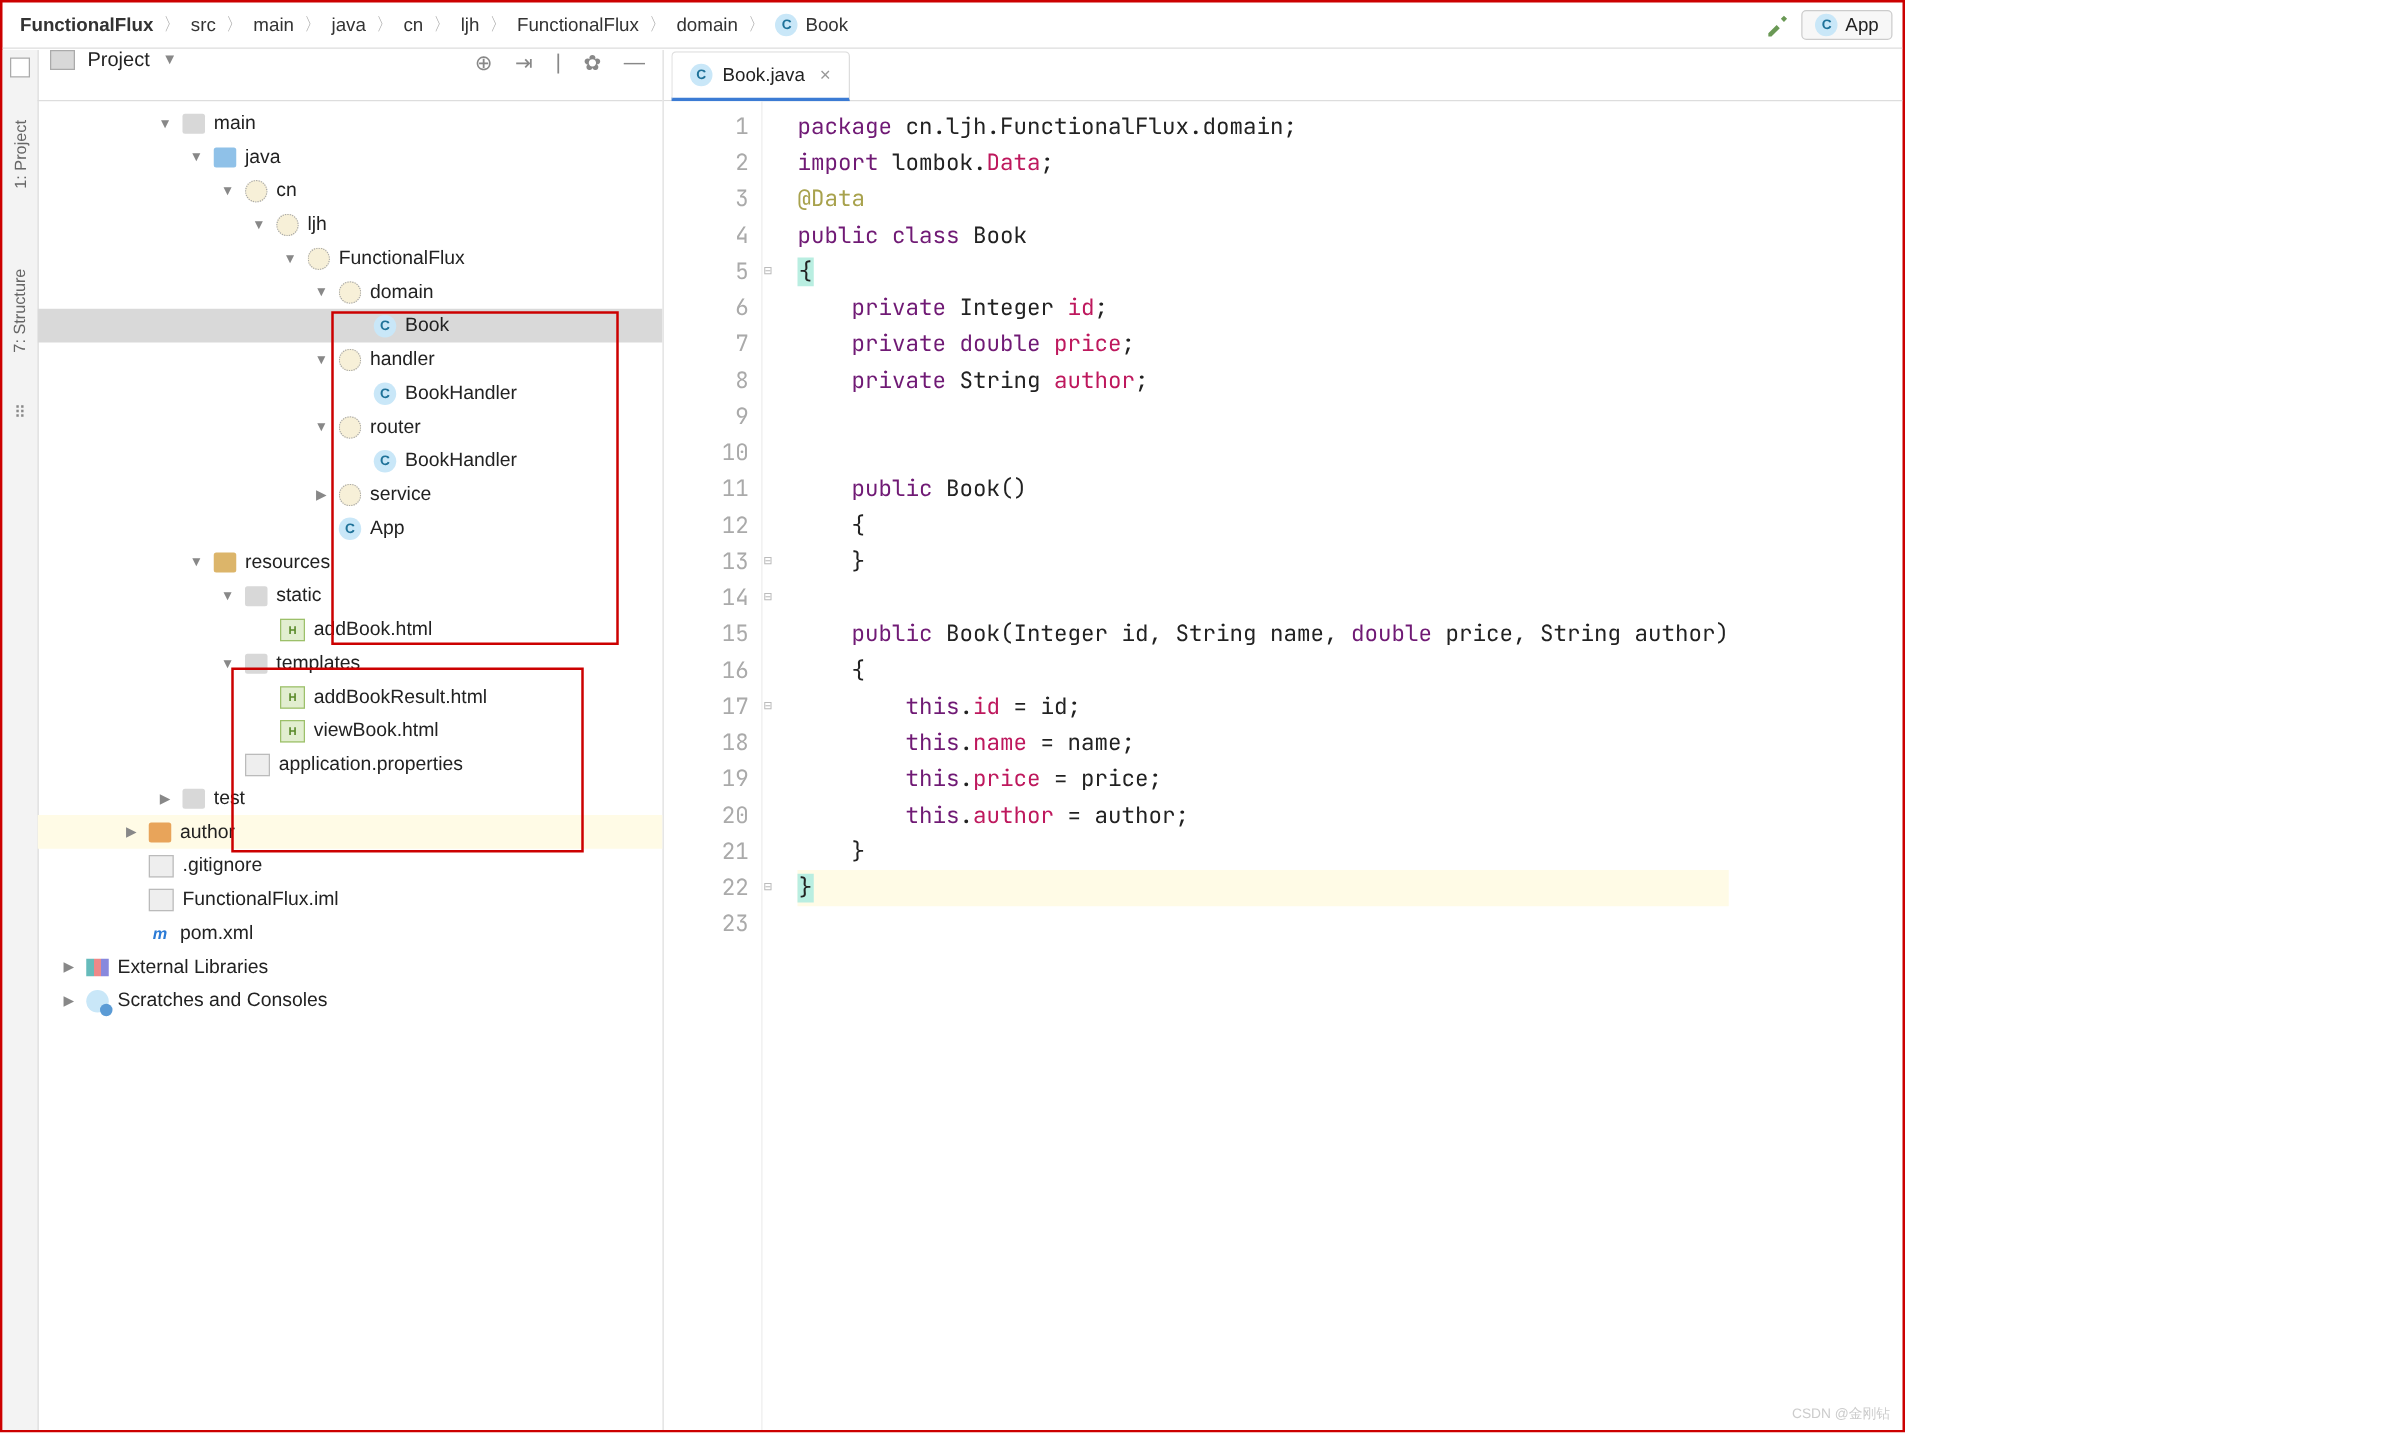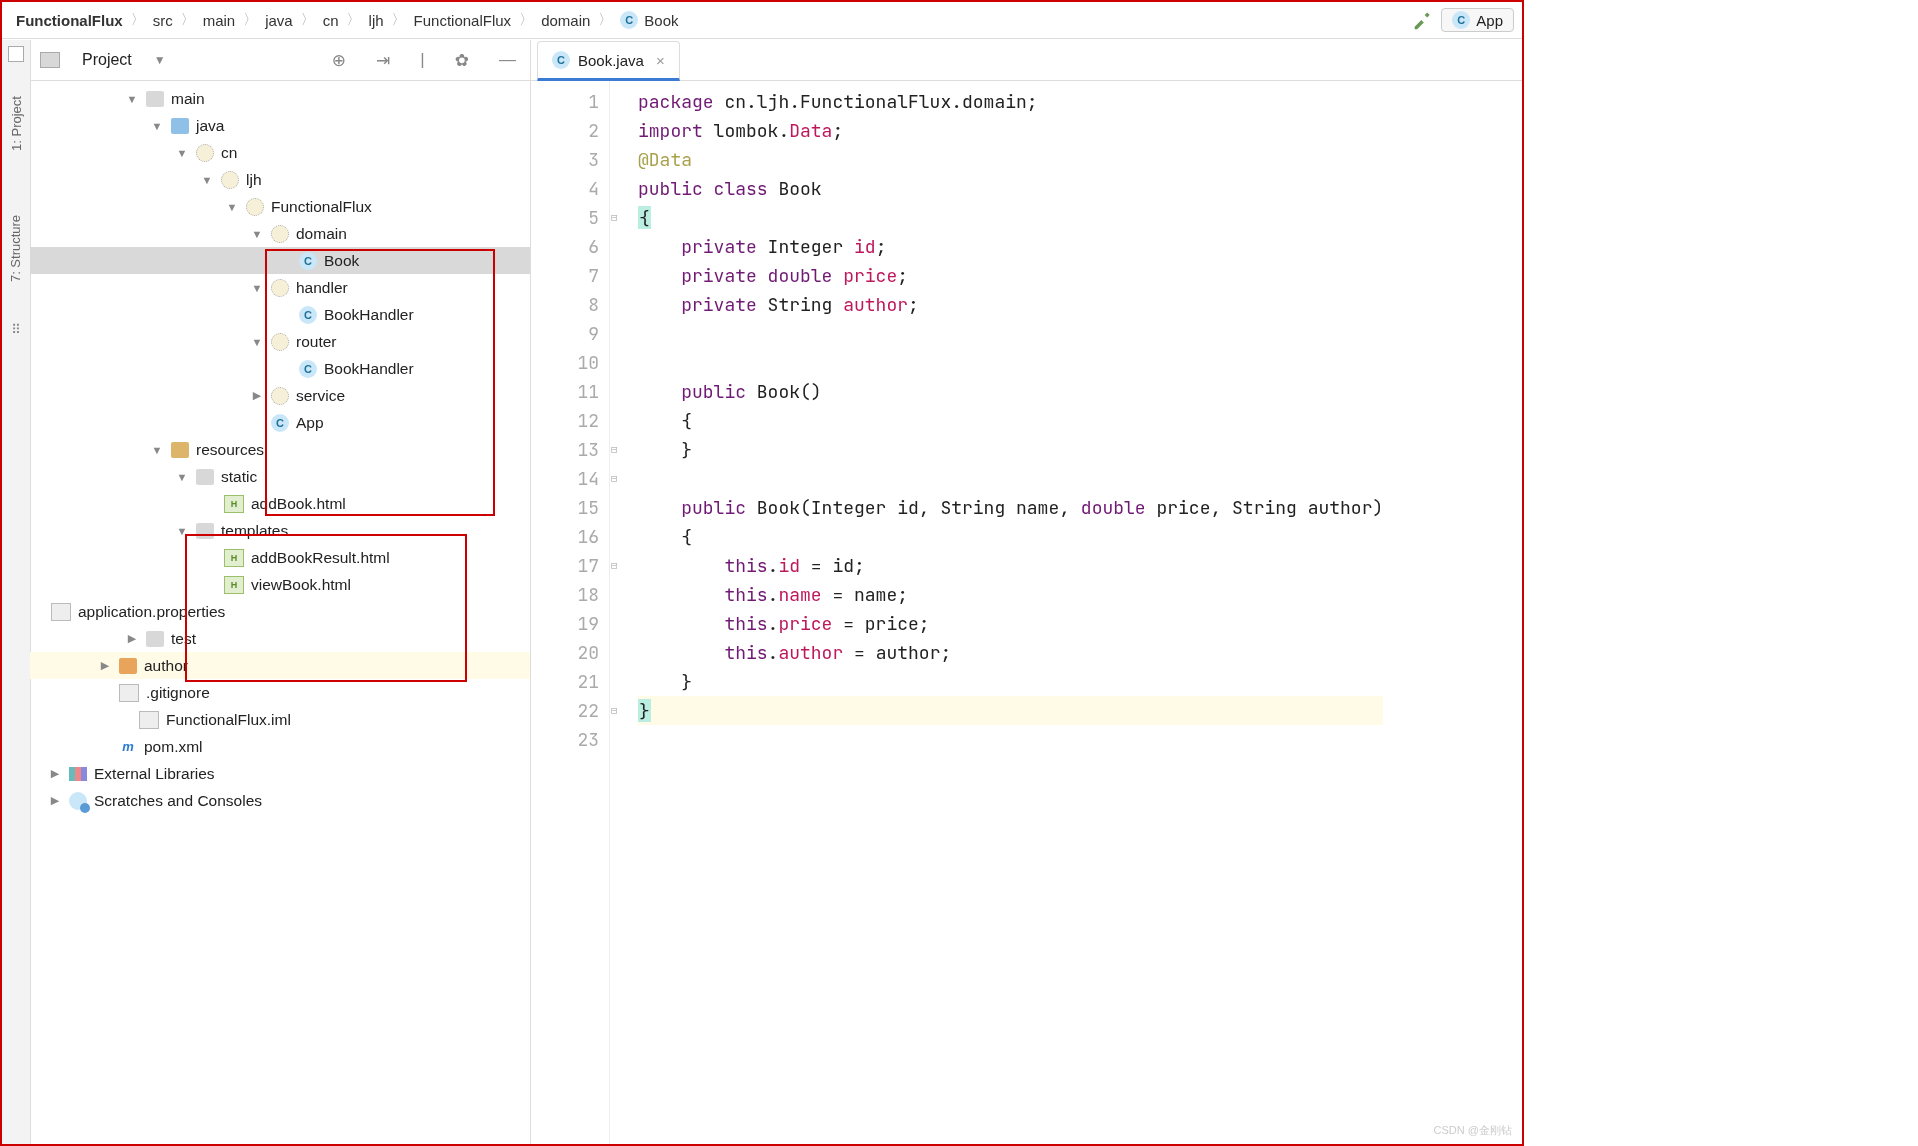--- a/index.html
+++ b/index.html
@@ -12,21 +12,21 @@
 .topright{display:flex;align-items:center;gap:8px}
 .btn-app{border:1px solid #ccc;border-radius:4px;padding:2px 10px;display:flex;align-items:center;gap:6px;background:#f7f7f7}
 .cicon{width:18px;height:18px;border-radius:50%;background:#c9e7f8;display:inline-flex;align-items:center;justify-content:center;font-size:11px;color:#1f7299;font-weight:bold}
 .leftrail{position:absolute;left:0;top:38px;bottom:0;width:28px;background:#f3f3f3;border-right:1px solid #ddd;display:flex;flex-direction:column;align-items:center;padding-top:6px;gap:18px}
 .rail-item{transform:rotate(-90deg);white-space:nowrap;font-size:13px;color:#666;cursor:pointer;margin-top:28px}
 .rail-item.top{margin-top:36px}
 .rail-sq{width:14px;height:14px;border:1px solid #aaa;background:#fff}
 .rail-icon{font-size:13px;color:#888;margin-top:48px}
 .main{position:absolute;left:28px;right:0;top:38px;bottom:0;display:flex}
 .sidebar{width:500px;display:flex;flex-direction:column;border-right:1px solid #ddd}
-.sb-head{height:40px;border-bottom:1px solid #ddd;display:flex;align-items:center;padding:0 10px;gap:22px}
+.sb-head{height:40px;border-bottom:1px solid #ddd;display:flex;padding:0 10px;gap:10px}
 .sb-head .pjicon{width:18px;height:14px;background:#d8d8d8;border:1px solid #aaa}
 .sb-head .lbl{font-size:16px}
 .sb-head .dd{color:#888;font-size:12px}
 .sb-head .spacer{flex:1}
 .sb-head .ico{color:#888;font-size:17px;cursor:pointer;padding:0 4px}
 .tree{flex:1;overflow:auto;padding:4px 0 20px 0}
 .node{display:flex;align-items:center;height:27px;gap:7px;padding-left:0;white-space:nowrap;cursor:default}
 .node .arrow{width:14px;display:inline-block;text-align:center;color:#888;font-size:11px}
 .node .txt{font-size:15.5px}
 .node.sel{background:#d9d9d9}
@@ -229,41 +229,41 @@
           <div class="node" style="padding-left: 173px;">
             <span class="arrow"></span>
             <span class="html-i">H</span>
             <span class="txt">addBookResult.html</span>
           </div>
           <div class="node" style="padding-left: 173px;">
             <span class="arrow"></span>
             <span class="html-i">H</span>
             <span class="txt">viewBook.html</span>
           </div>
-          <div class="node" style="">
+          <div class="node" style="padding-left: 145px;">
             <span class="arrow"></span>
             <span class="prop-i"></span>
             <span class="txt">application.properties</span>
           </div>
           <div class="node" style="padding-left: 95px;">
             <span class="arrow">▶</span>
             <span class="ficon fold-g"></span>
             <span class="txt">test</span>
           </div>
           <div class="node tgt" style="padding-left: 68px;">
             <span class="arrow">▶</span>
             <span class="ficon fold-o"></span>
             <span class="txt">author</span>
           </div>
           <div class="node" style="padding-left: 68px;">
             <span class="arrow"></span>
             <span class="prop-i"></span>
             <span class="txt">.gitignore</span>
           </div>
-          <div class="node" style="padding-left: 88px;">
+          <div class="node" style="padding-left: 68px;">
             <span class="arrow"></span>
             <span class="prop-i"></span>
             <span class="txt">FunctionalFlux.iml</span>
           </div>
           <div class="node" style="padding-left: 68px;">
             <span class="arrow"></span>
             <span class="m-i">m</span>
             <span class="txt">pom.xml</span>
           </div>
           <div class="node" style="padding-left: 18px;">

